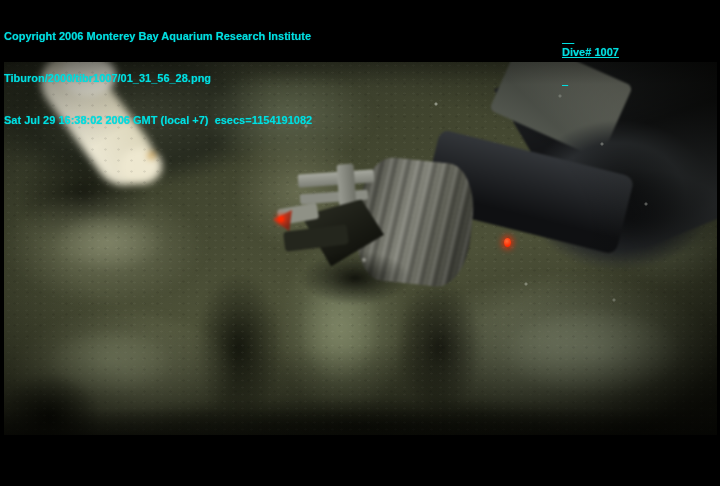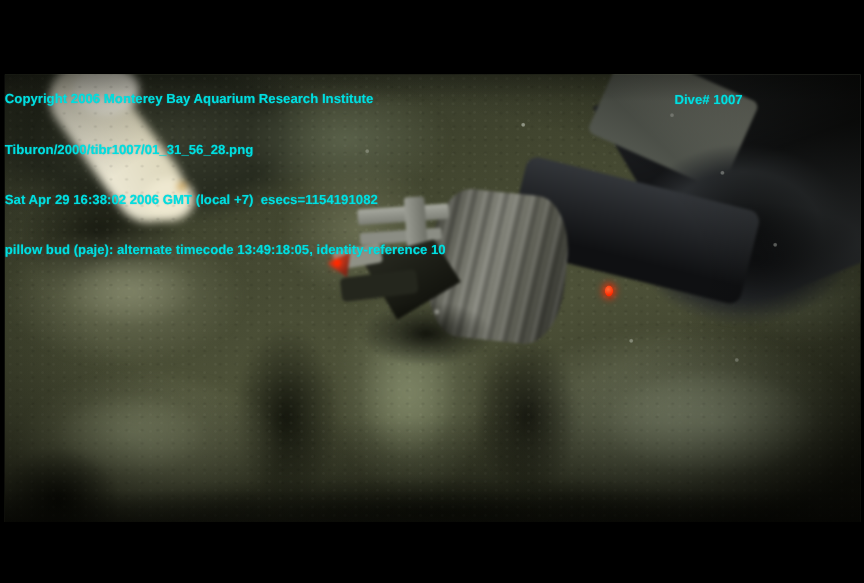--- a/index.html
+++ b/index.html
@@ -6,24 +6,23 @@
   .stage{
     position:relative;width:720px;height:486px;background:#000;
     overflow:hidden;font-family:"Liberation Sans",sans-serif;
   }
   
   .hud{
     position:absolute;color:var(--overlay-text,#00dfe0);
     font:bold 11px/14px "Liberation Sans",sans-serif;
     white-space:pre;letter-spacing:0;z-index:50;
     text-shadow:0 0 1px rgba(0,170,180,.7);
-    margin-top:47px;
   }
   .hud-top-left{left:4px;top:1px;}
-  .hud-top-right{left:562px;top:2px;}
+  .hud-top-right{left:562px;top:17px;text-decoration:underline;}
   .hud-bottom{left:4px;top:467px;}
   
   .scene{
     position:absolute;left:4px;top:62px;width:713px;height:373px;
     overflow:hidden;
     background:linear-gradient(165deg,#2f3326 0%,#41452f 30%,#4d5138 55%,#343726 85%,#23251a 100%);
   }
   .layer{position:absolute;inset:-14px;}
   .rocks{filter:blur(3px);}
   .armlayer{filter:blur(1.2px);}
@@ -200,22 +199,21 @@
     </div>
 
     <div class="laser-dot"></div>
     <div class="particles"></div>
     <div class="vignette"></div>
   </div>
 
   <div class="hud hud-top-left">
     <div>Copyright 2006 Monterey Bay Aquarium Research Institute</div>
     <div>Tiburon/2000/tibr1007/01_31_56_28.png</div>
-    <div>Sat Apr 29 16:38:02 2006 GMT (local +7)  esecs=1154191082</div>
-    <div>pillow bud (paje): alternate timecode 13:49:18:05, identity-reference 10</div>
+    <div>Sat Jul 29 16:38:02 2006 GMT (local +7)  esecs=1154191082</div>
   </div>
 
   <div class="hud hud-top-right">
     <div>Dive# 1007</div>
   </div>
 
   <div class="hud hud-bottom">
     
   </div>
 

